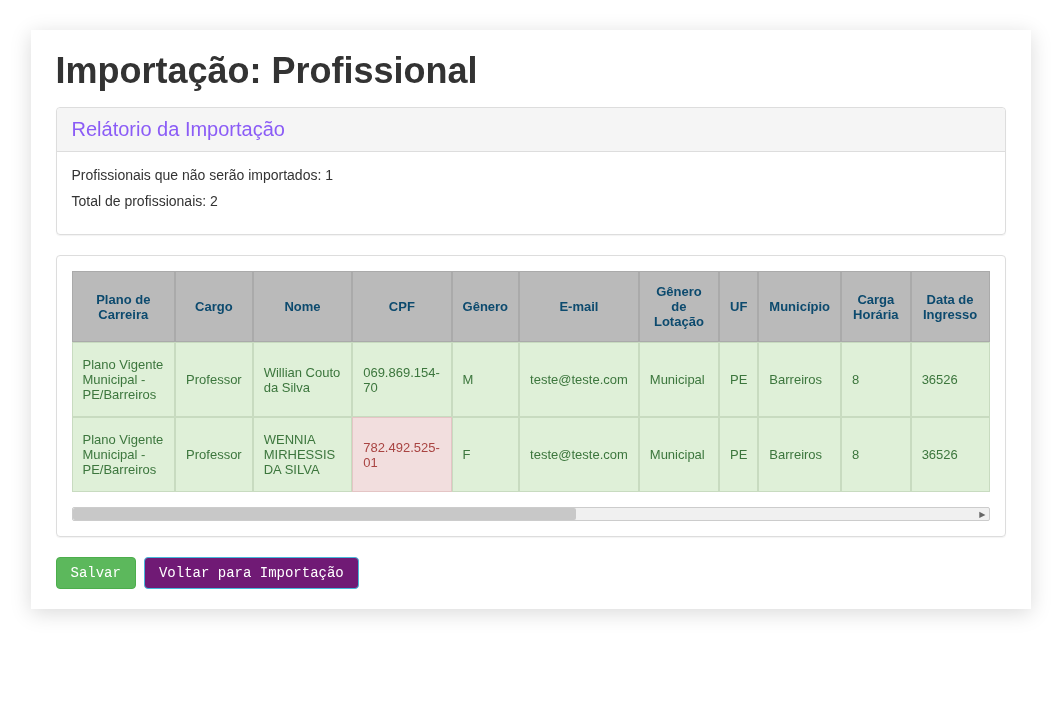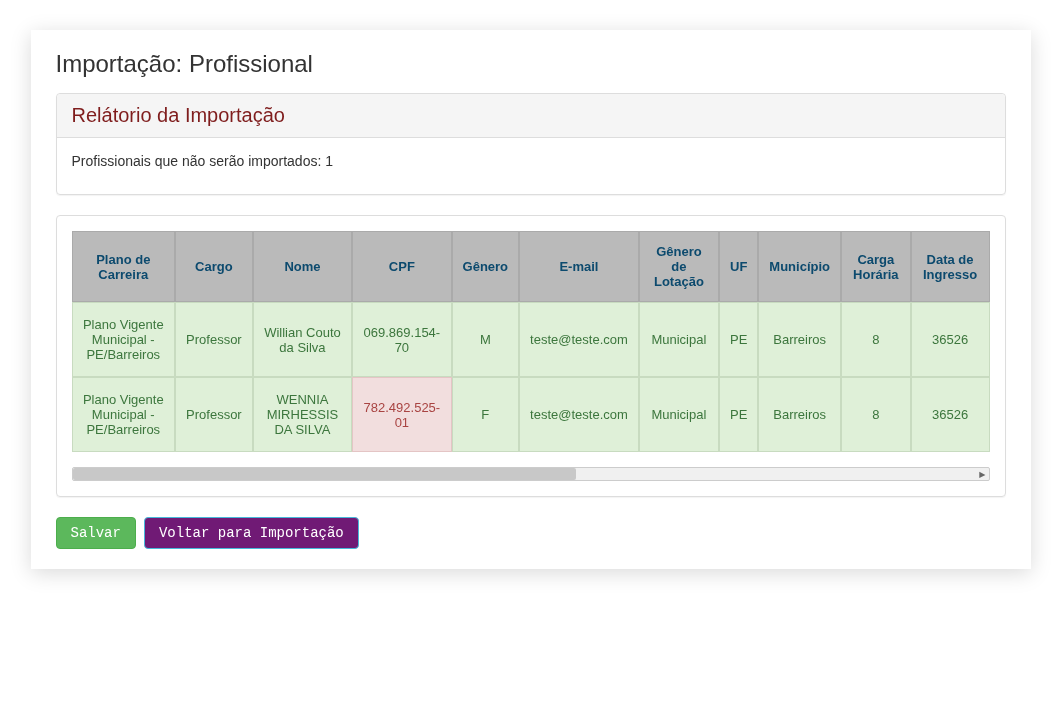--- a/index.html
+++ b/index.html
@@ -11,41 +11,41 @@
       padding: 30px;
     }
     .container {
       background: #fff;
       box-shadow: 0 4px 20px rgba(0,0,0,0.15);
       padding: 20px 25px;
       width: 1000px;
       margin: 0 auto;
     }
     h1 {
-      font-size: 24px;
-      font-weight: 400;
+      font-size: 36px;
+      font-weight: 700;
       margin-bottom: 15px;
       color: #333;
     }
     .panel {
       border: 1px solid #ddd;
       border-radius: 4px;
       margin-bottom: 20px;
       box-shadow: 0 1px 1px rgba(0,0,0,0.05);
     }
     .panel-heading {
       background: #f5f5f5;
       border-bottom: 1px solid #ddd;
       padding: 10px 15px;
       border-radius: 4px 4px 0 0;
     }
     .panel-title {
       font-size: 20px;
       font-weight: 500;
-      color: #7f1d1d;
+      color: #8b5cf6;
     }
     .panel-body {
       padding: 15px;
     }
     .stats-row {
       display: flex;
       margin-bottom: 10px;
     }
     .stats-col {
       flex: 1;
@@ -75,21 +75,20 @@
       font-weight: bold;
       padding: 12px 10px;
       text-align: center;
       border: 1px solid #aaa;
       font-size: 13px;
       vertical-align: middle;
     }
     td {
       background: #dff0d8;
       padding: 14px 10px;
-      text-align: center;
       border: 1px solid #c8dbc0;
       font-size: 13px;
       color: #3c763d;
       vertical-align: middle;
     }
     td.error-cell {
       background: #f2dede;
       color: #a94442;
       border-color: #e4c5c5;
     }
@@ -147,20 +146,23 @@
 <div class="container">
   <h1>Importação: Profissional</h1>
 
   <div class="panel">
     <div class="panel-heading">
       <div class="panel-title">Relátorio da Importação</div>
     </div>
     <div class="panel-body">
       <div class="stats-row">
         <div class="stats-col">Profissionais que não serão importados: 1</div>
+      </div>
+      <div class="stats-row">
+        <div class="stats-col">Total de profissionais: 2</div>
       </div>
     </div>
   </div>
 
   <div class="table-panel">
     <div class="table-scroll">
       <table>
         <thead>
           <tr>
             <th>Plano de Carreira</th>

